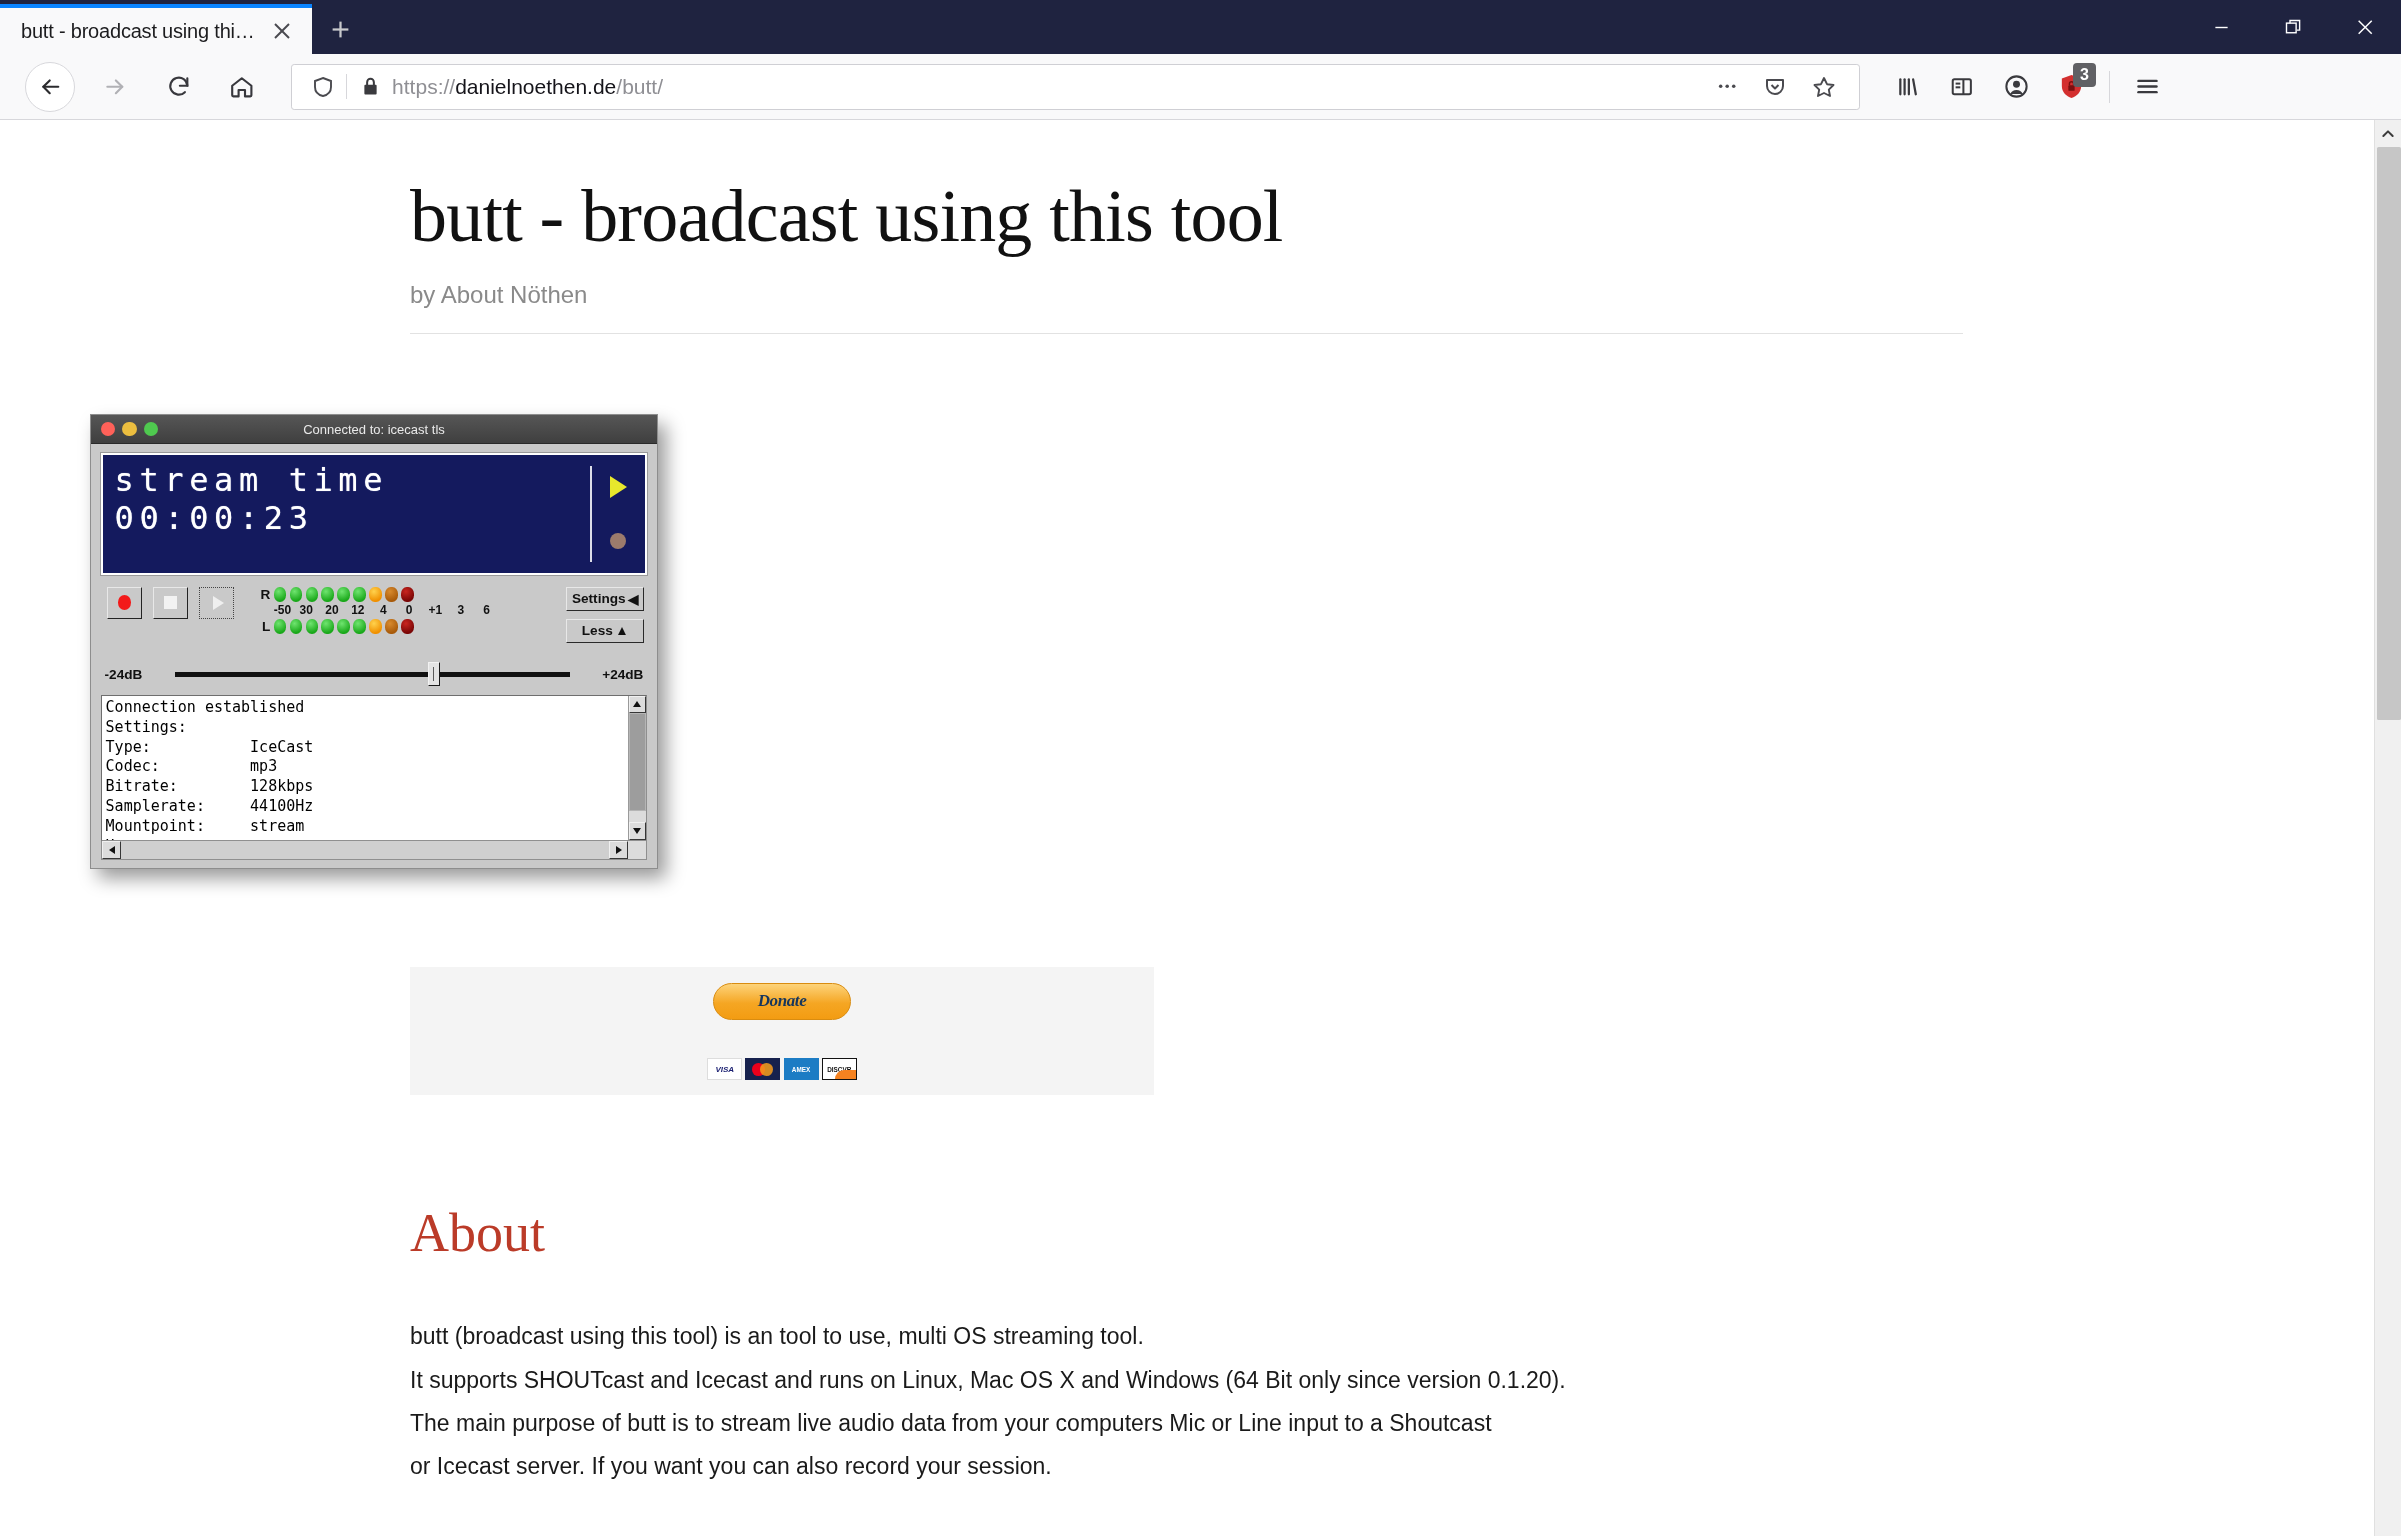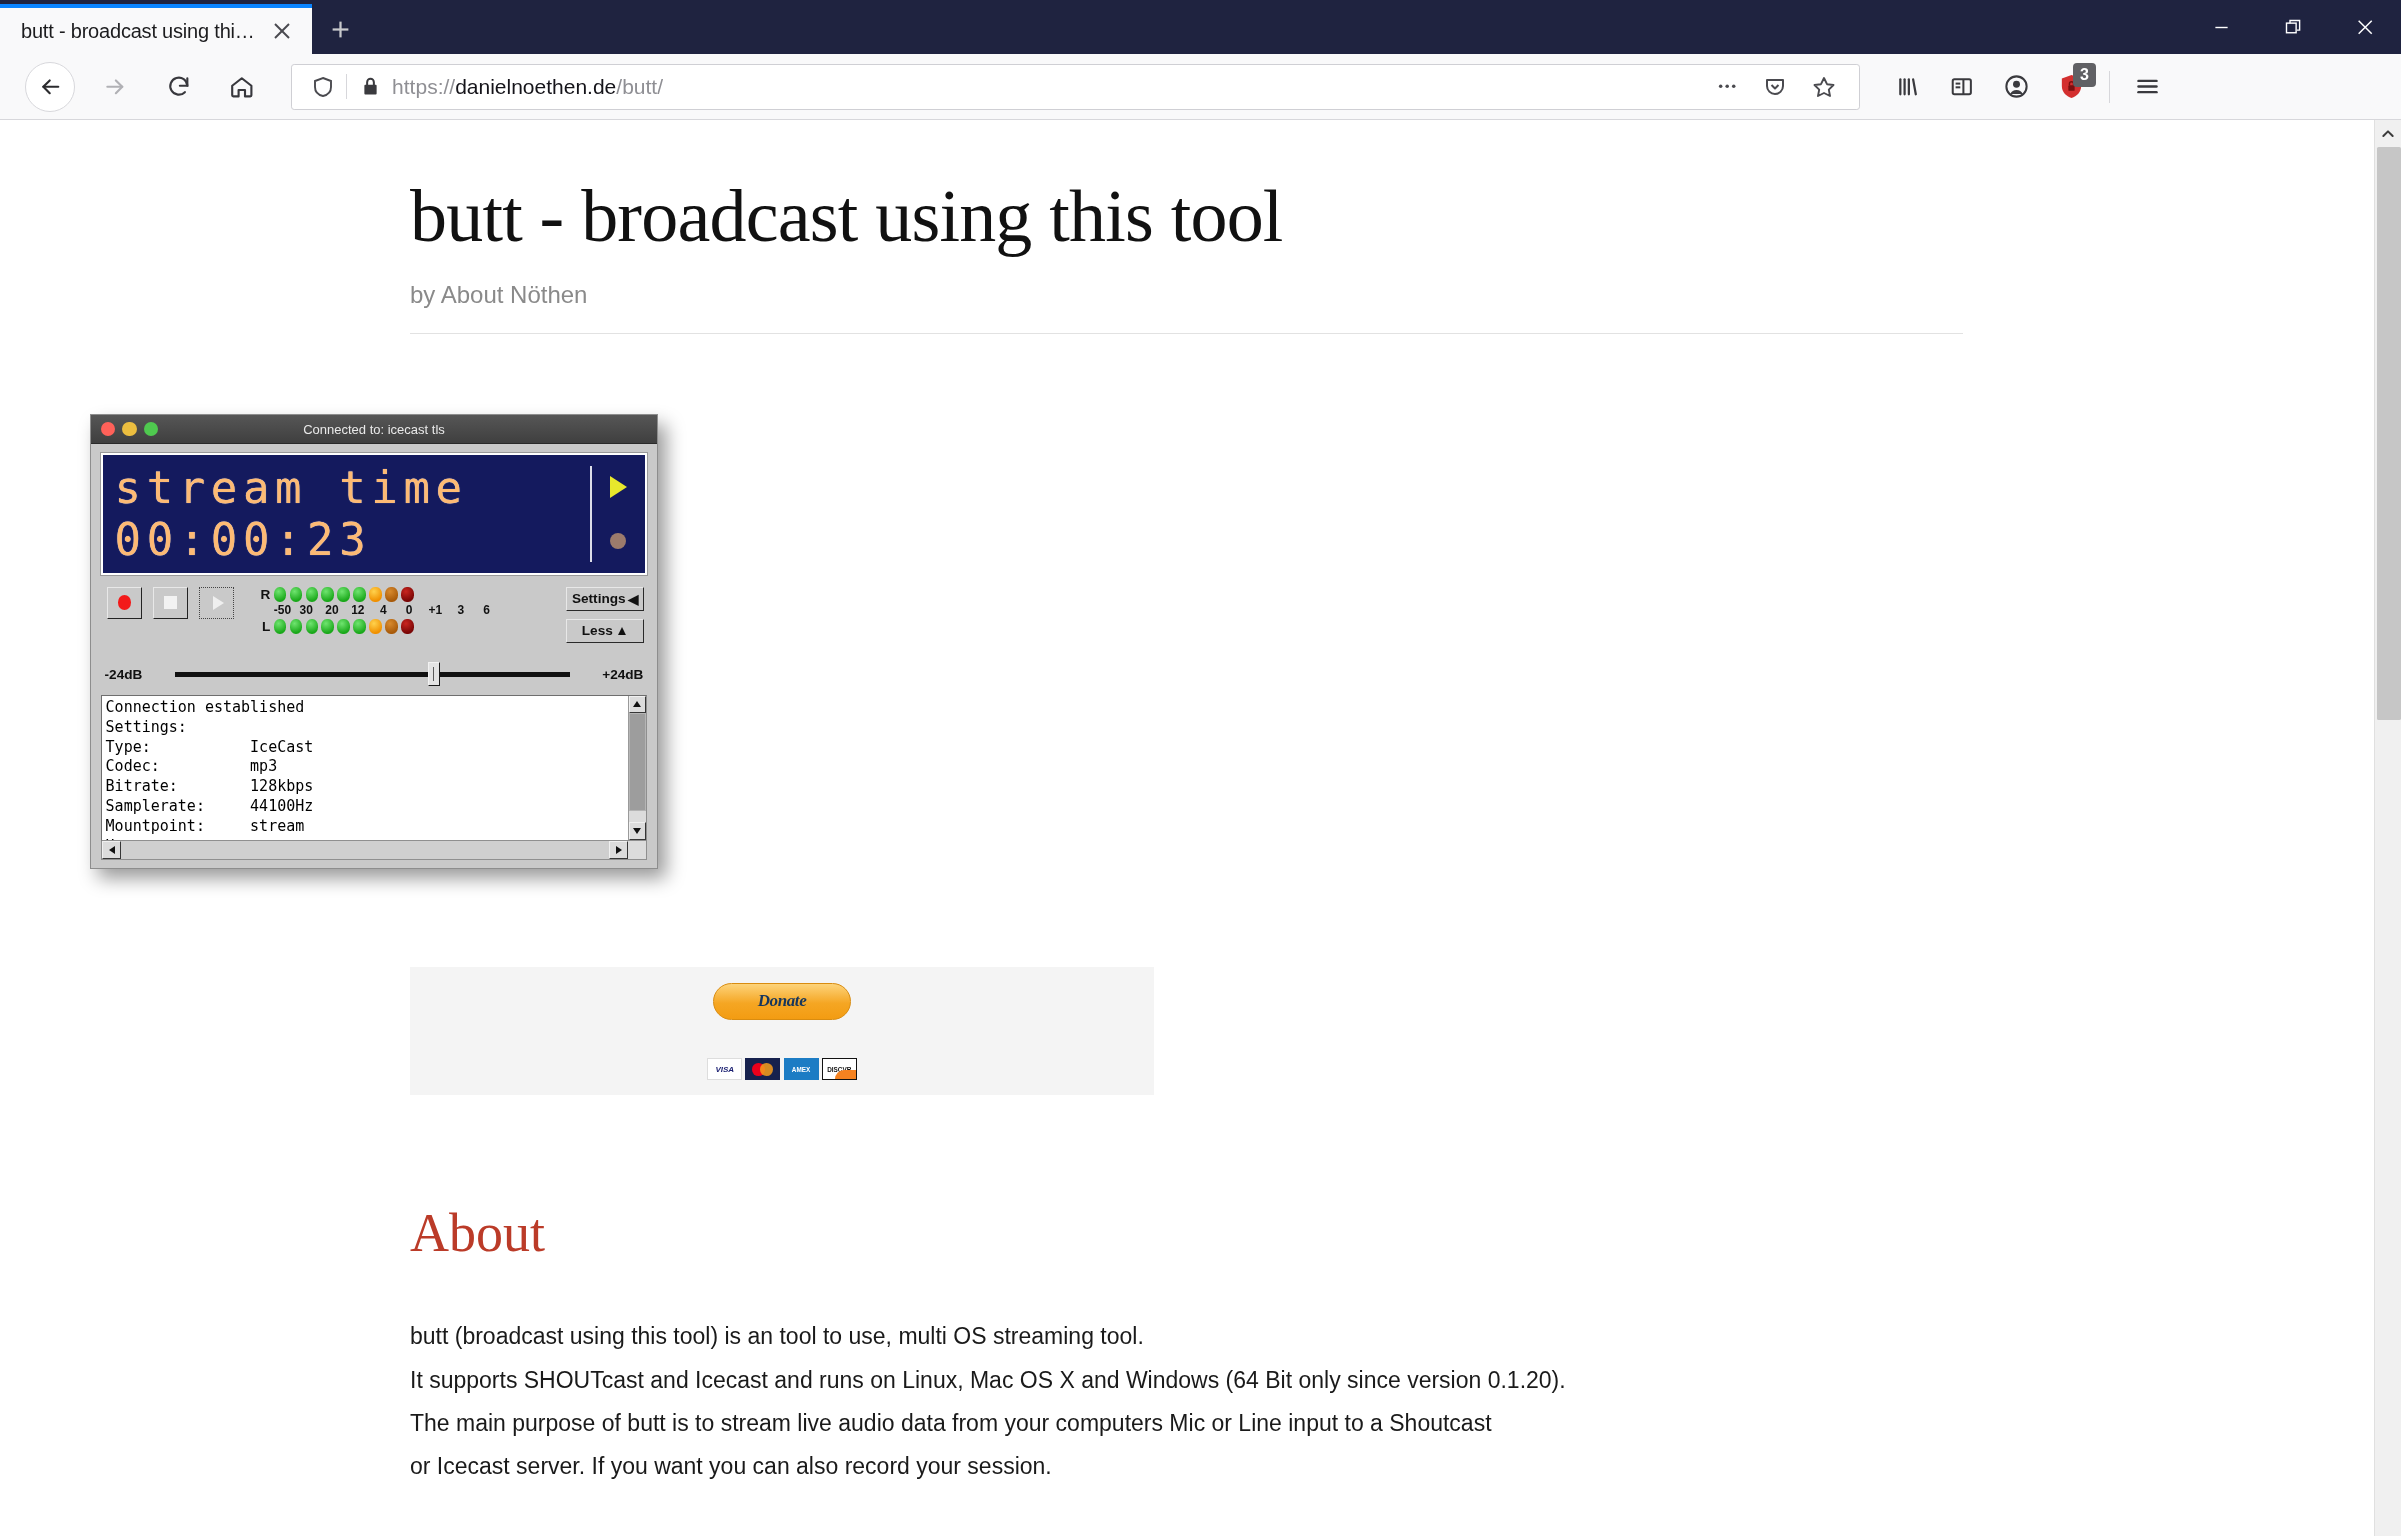--- a/index.html
+++ b/index.html
@@ -211,22 +211,22 @@
   .lcd {
     background: #141a5e;
     border: 2.4px solid #ffffff;
     outline: 1.6px solid #9a9a9a;
     height: 122px;
     position: relative;
     padding: 7.2px 11.2px;
   }
   .lcd-text {
     font-family: "DejaVu Sans Mono", monospace;
-    color: #fdba74;
-    font-size: 44px;
+    color: #ffffff;
+    font-size: 32px;
     line-height: 1.18;
     letter-spacing: 5.6px;
     text-shadow: 0 0 0.8px #cfd2ee;
   }
   .lcd-sep {
     position: absolute;
     right: 53px; top: 11.2px; bottom: 11.2px;
     width: 1.6px;
     background: #dcdde8;
   }

